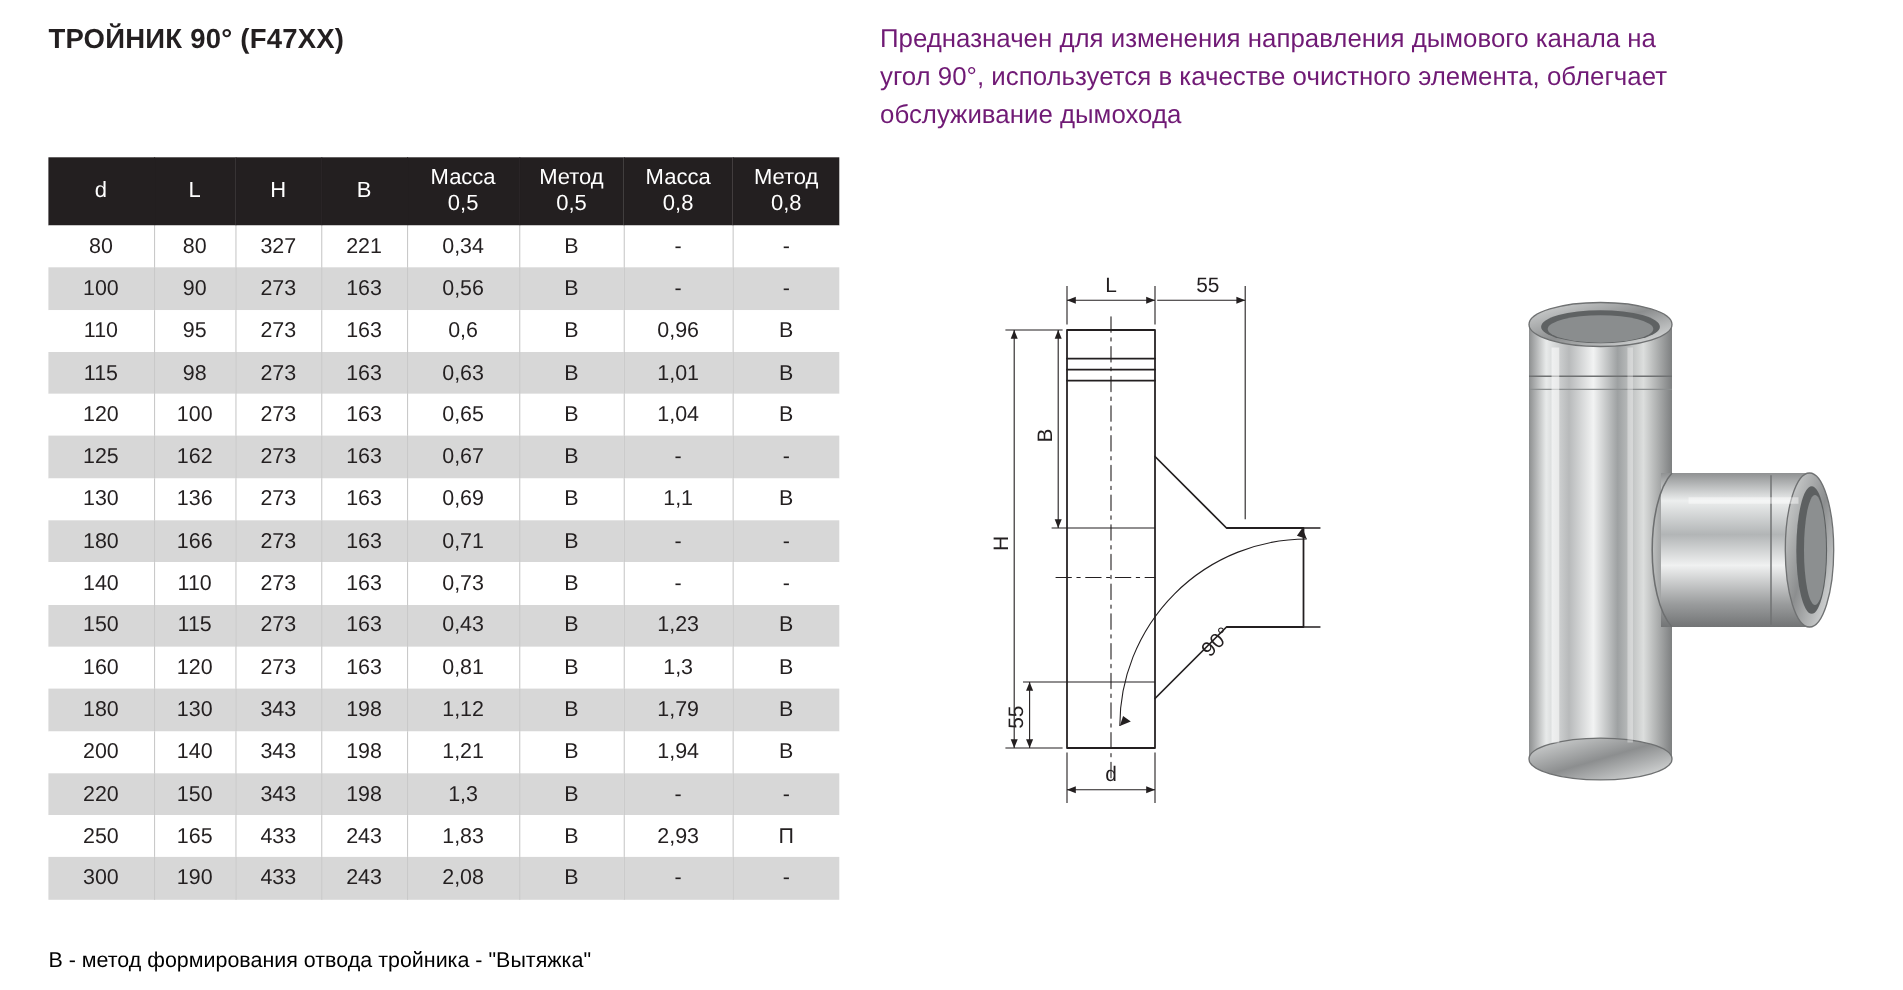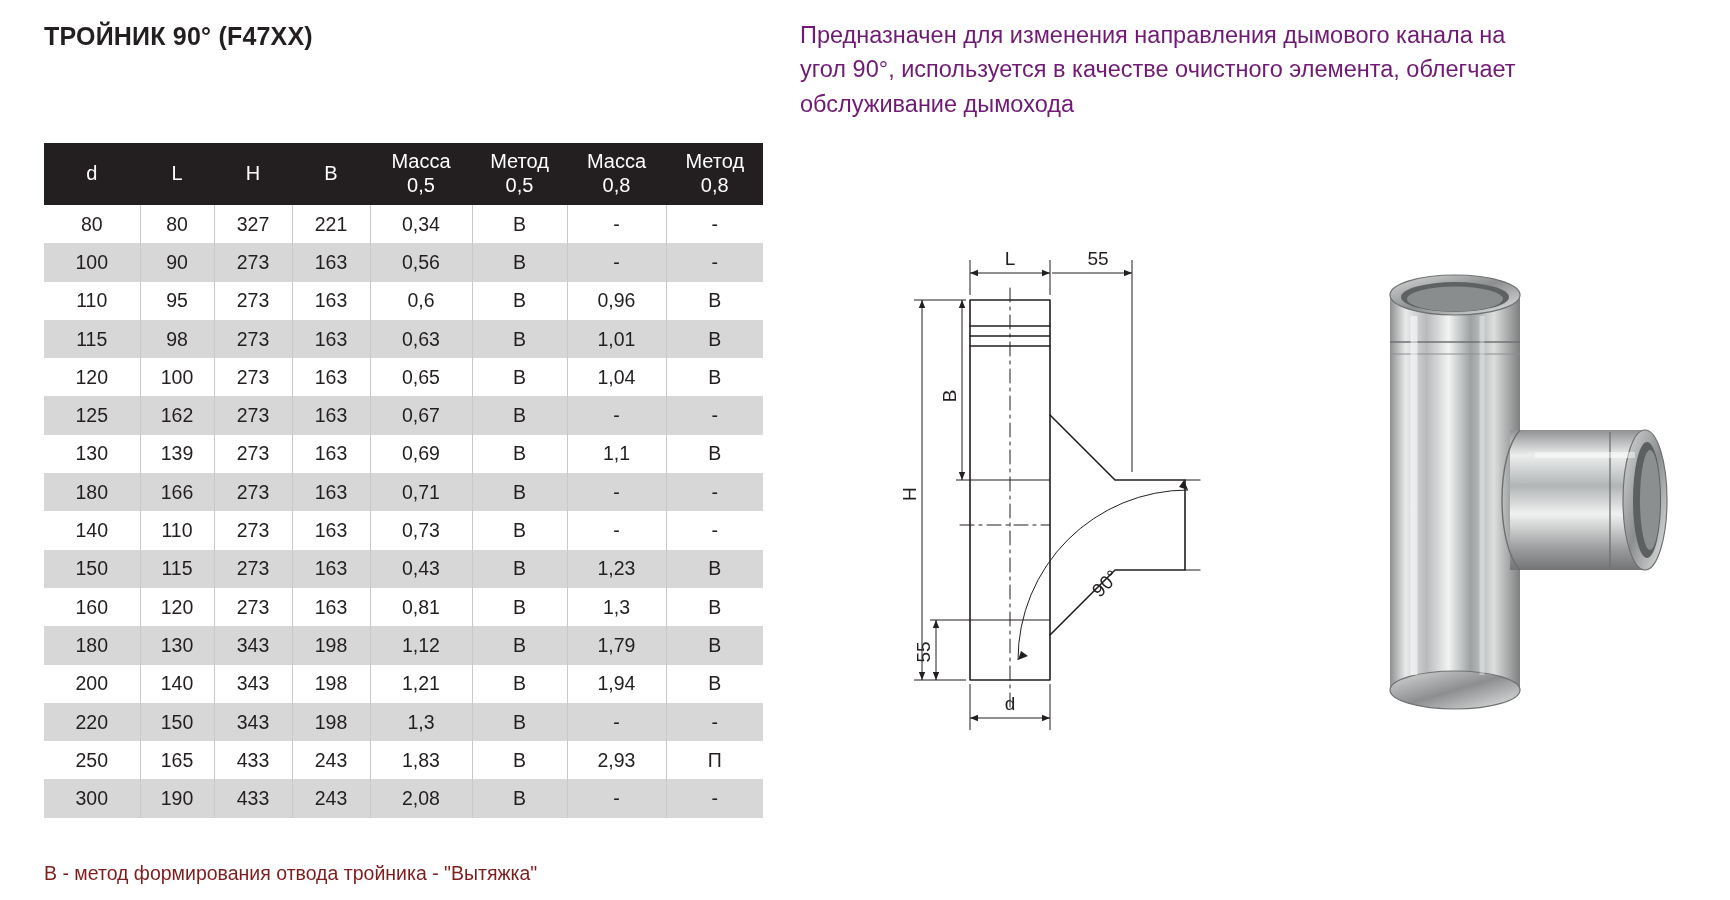--- a/index.html
+++ b/index.html
@@ -97,21 +97,21 @@
   .col-m05  { width: 102px; }
   .col-me05 { width: 95px; }
   .col-m08  { width: 99px; }
   .col-me08 { width: 97px; }
 
   .table-note {
     position: absolute;
     left: 44px;
     top: 862px;
     font-size: 19.5px;
-    color: #7f1d1d;
+    color: #000000;
     white-space: nowrap;
   }
 
   
   .drawing {
     position: absolute;
     left: 900px;
     top: 240px;
     width: 520px;
     height: 520px;
@@ -233,21 +233,21 @@
           <td>162</td>
           <td>273</td>
           <td>163</td>
           <td>0,67</td>
           <td>В</td>
           <td>-</td>
           <td>-</td>
         </tr>
         <tr class="odd">
           <td>130</td>
-          <td>139</td>
+          <td>136</td>
           <td>273</td>
           <td>163</td>
           <td>0,69</td>
           <td>В</td>
           <td>1,1</td>
           <td>В</td>
         </tr>
         <tr class="even">
           <td>180</td>
           <td>166</td>

